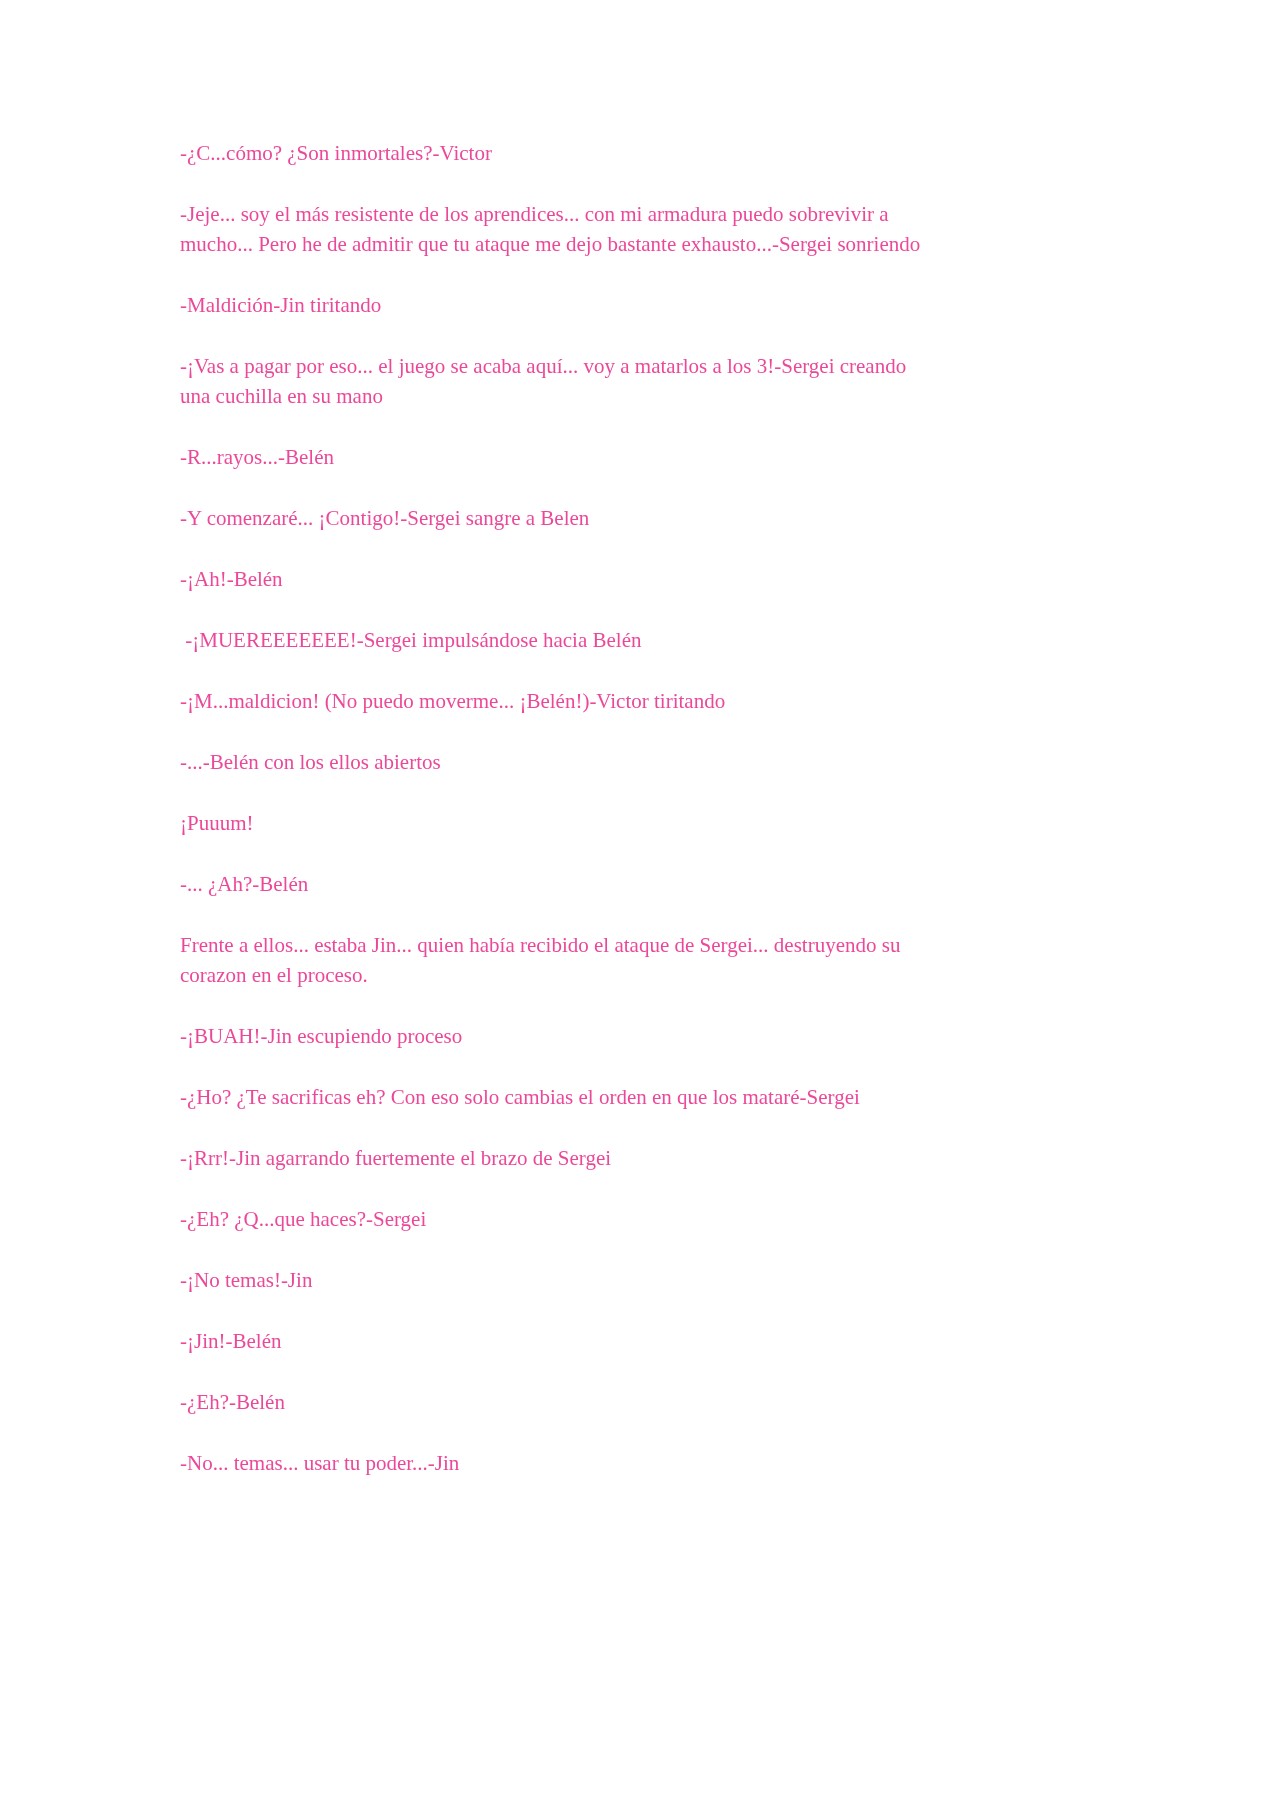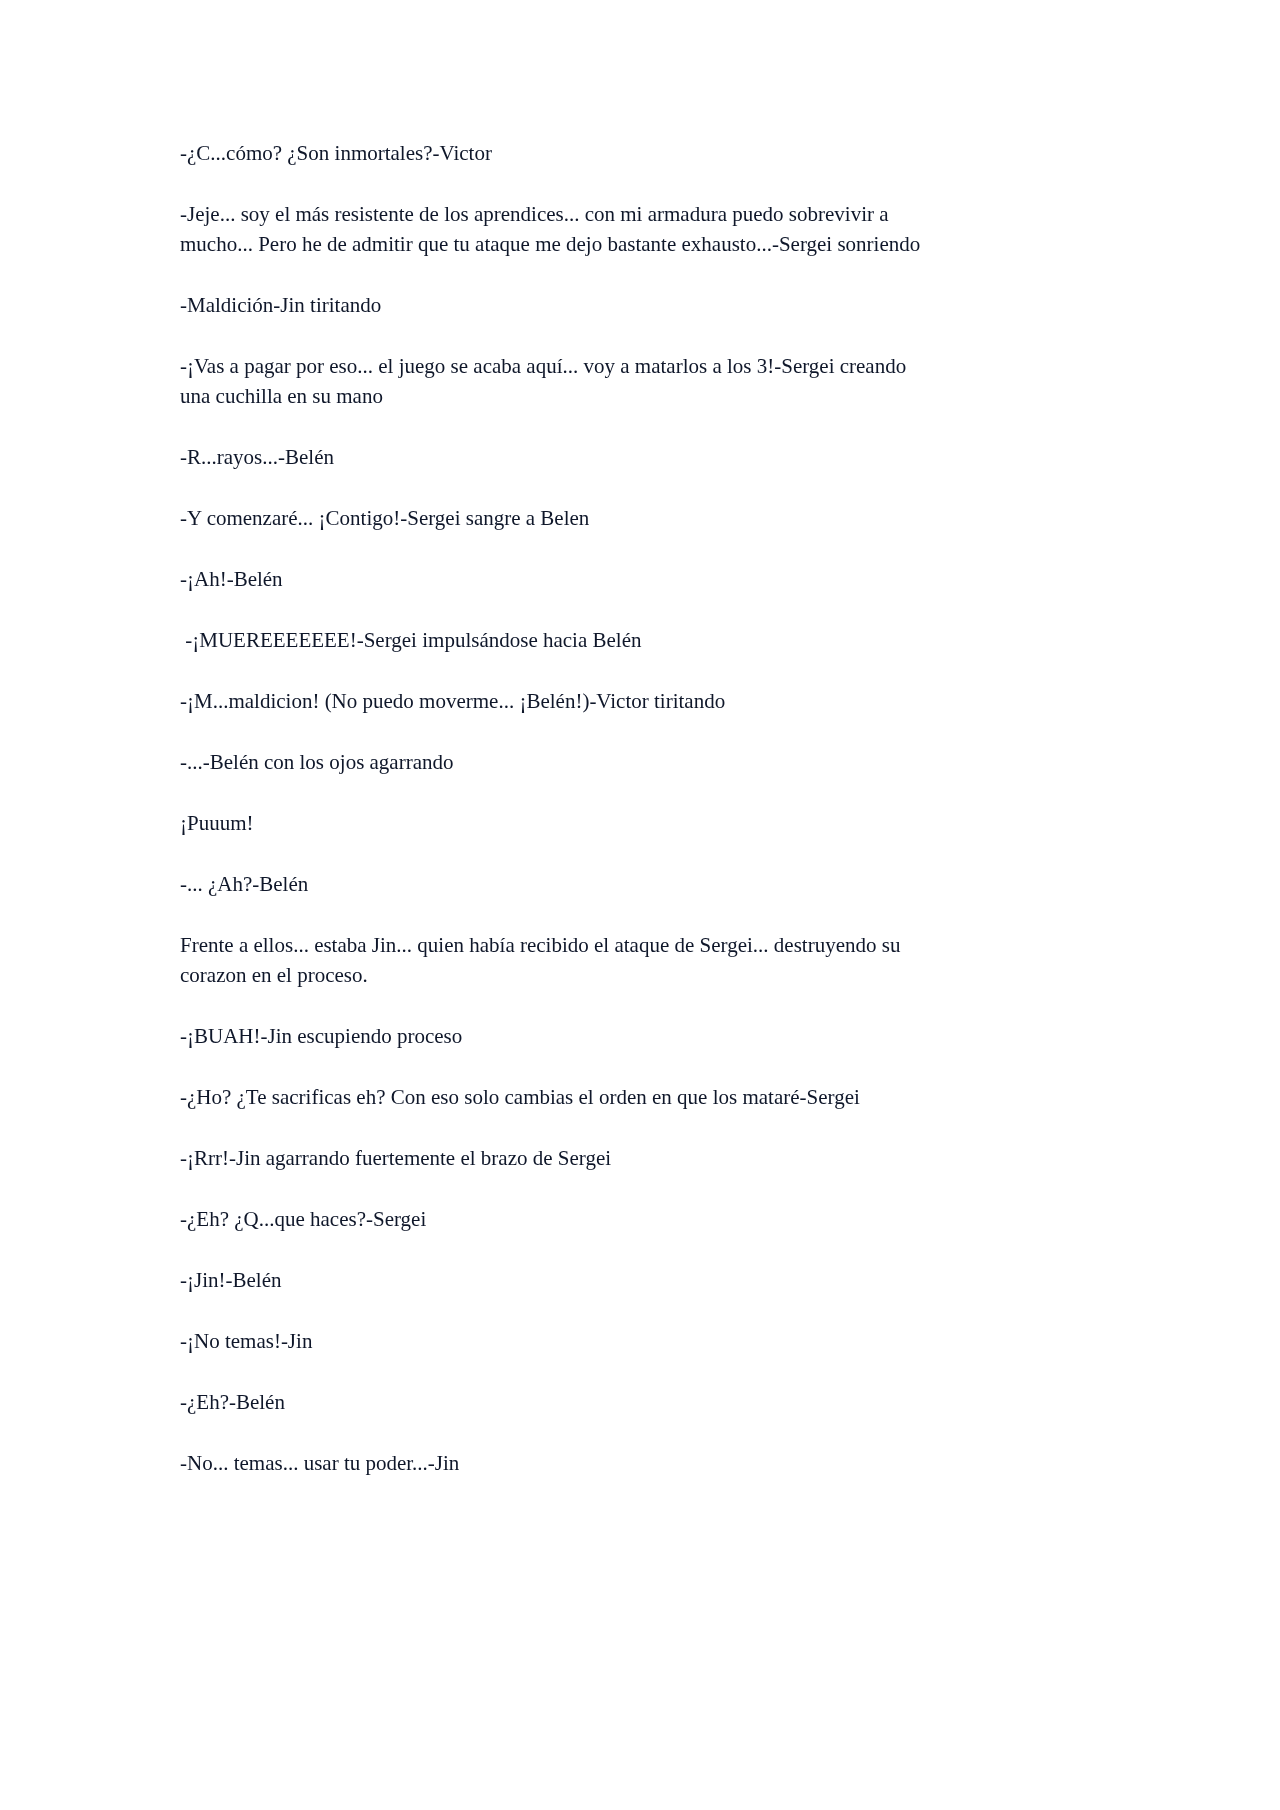--- a/index.html
+++ b/index.html
@@ -12,21 +12,21 @@
     width: 1280px;
     height: 1810px;
     background: #ffffff;
     overflow: hidden;
   }
   .doc-content {
     position: absolute;
     left: 180px;
     top: 138px;
     width: 965px;
-    color: #0f172a;
+    color: #ec4899;
     font-family: "Liberation Serif", "DejaVu Serif", serif;
     font-size: 21px;
     line-height: 30px;
   }
   .doc-content p {
     margin: 0 0 31px 0;
     white-space: pre-line; 
   }
 </style>
 </head>
@@ -38,27 +38,27 @@
       <p>-Jeje... soy el más resistente de los aprendices... con mi armadura puedo sobrevivir a
 mucho... Pero he de admitir que tu ataque me dejo bastante exhausto...-Sergei sonriendo</p>
       <p>-Maldición-Jin tiritando</p>
       <p>-¡Vas a pagar por eso... el juego se acaba aquí... voy a matarlos a los 3!-Sergei creando
 una cuchilla en su mano</p>
       <p>-R...rayos...-Belén</p>
       <p>-Y comenzaré... ¡Contigo!-Sergei sangre a Belen</p>
       <p>-¡Ah!-Belén</p>
       <p>&nbsp;-¡MUEREEEEEEE!-Sergei impulsándose hacia Belén</p>
       <p>-¡M...maldicion! (No puedo moverme... ¡Belén!)-Victor tiritando</p>
-      <p>-...-Belén con los ojos agarrando</p>
+      <p>-...-Belén con los ellos abiertos</p>
       <p>¡Puuum!</p>
       <p>-... ¿Ah?-Belén</p>
       <p>Frente a ellos... estaba Jin... quien había recibido el ataque de Sergei... destruyendo su
 corazon en el proceso.</p>
       <p>-¡BUAH!-Jin escupiendo proceso</p>
       <p>-¿Ho? ¿Te sacrificas eh? Con eso solo cambias el orden en que los mataré-Sergei</p>
       <p>-¡Rrr!-Jin agarrando fuertemente el brazo de Sergei</p>
       <p>-¿Eh? ¿Q...que haces?-Sergei</p>
+      <p>-¡No temas!-Jin</p>
       <p>-¡Jin!-Belén</p>
-      <p>-¡No temas!-Jin</p>
       <p>-¿Eh?-Belén</p>
       <p>-No... temas... usar tu poder...-Jin</p>
     </div>
 </div>
 
 </body></html>

